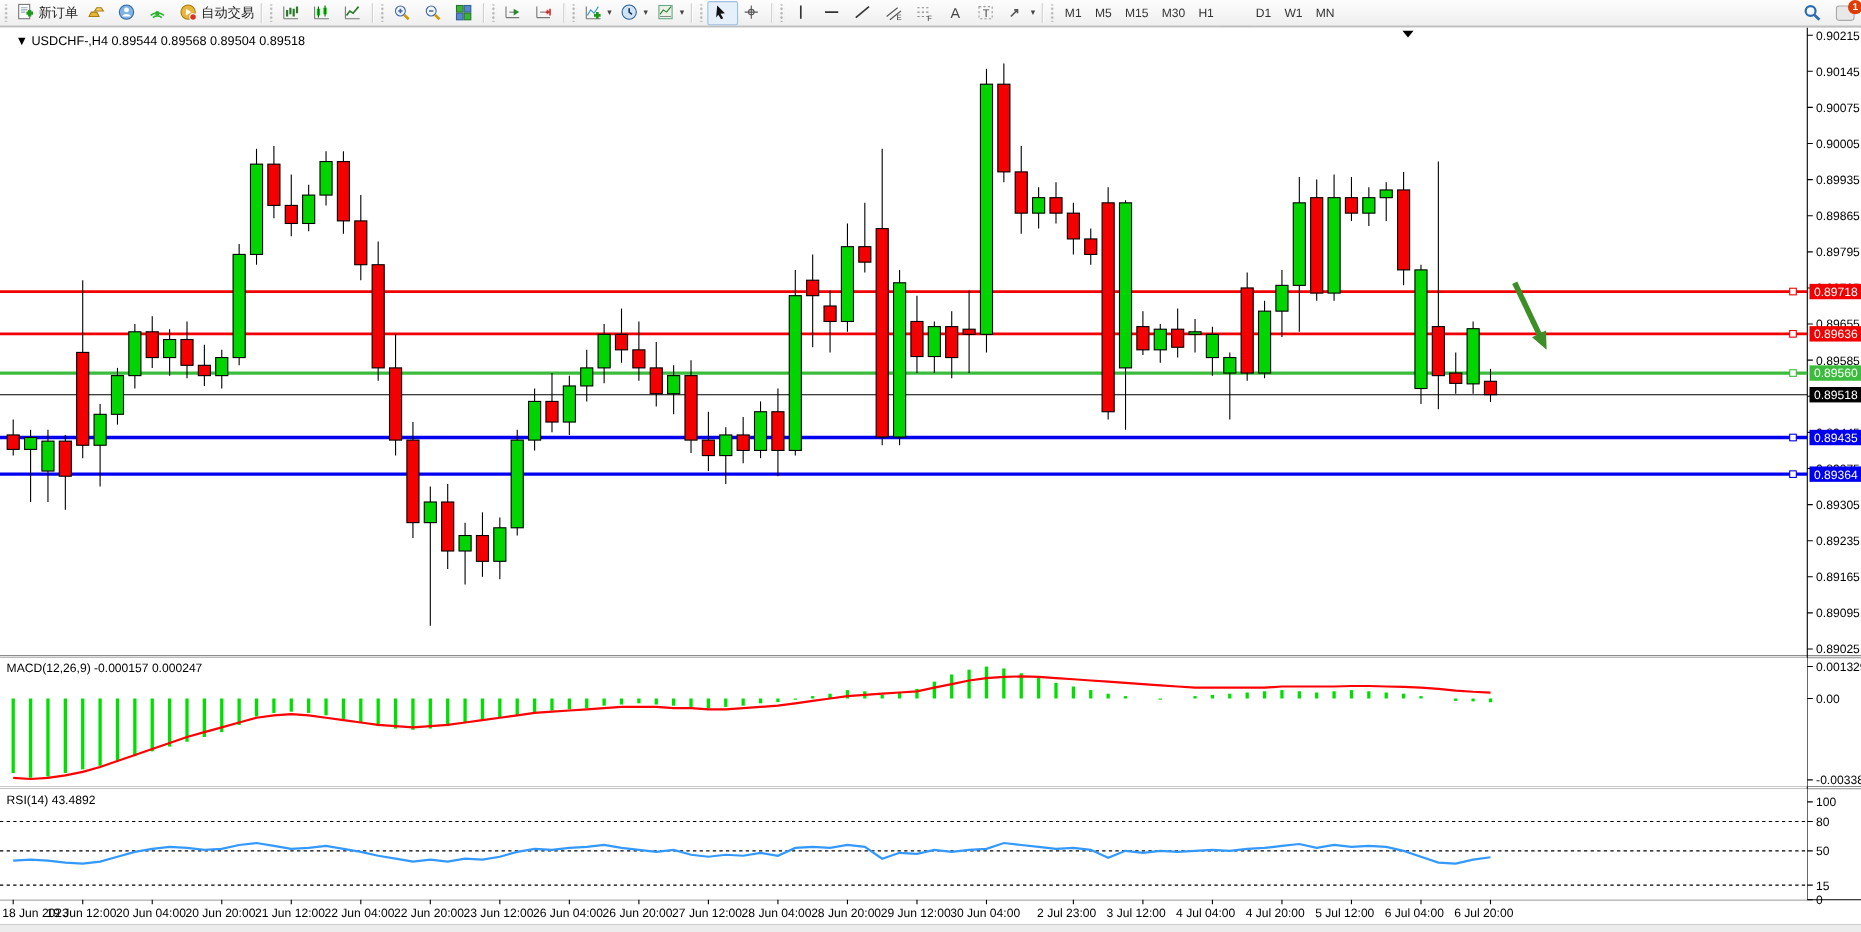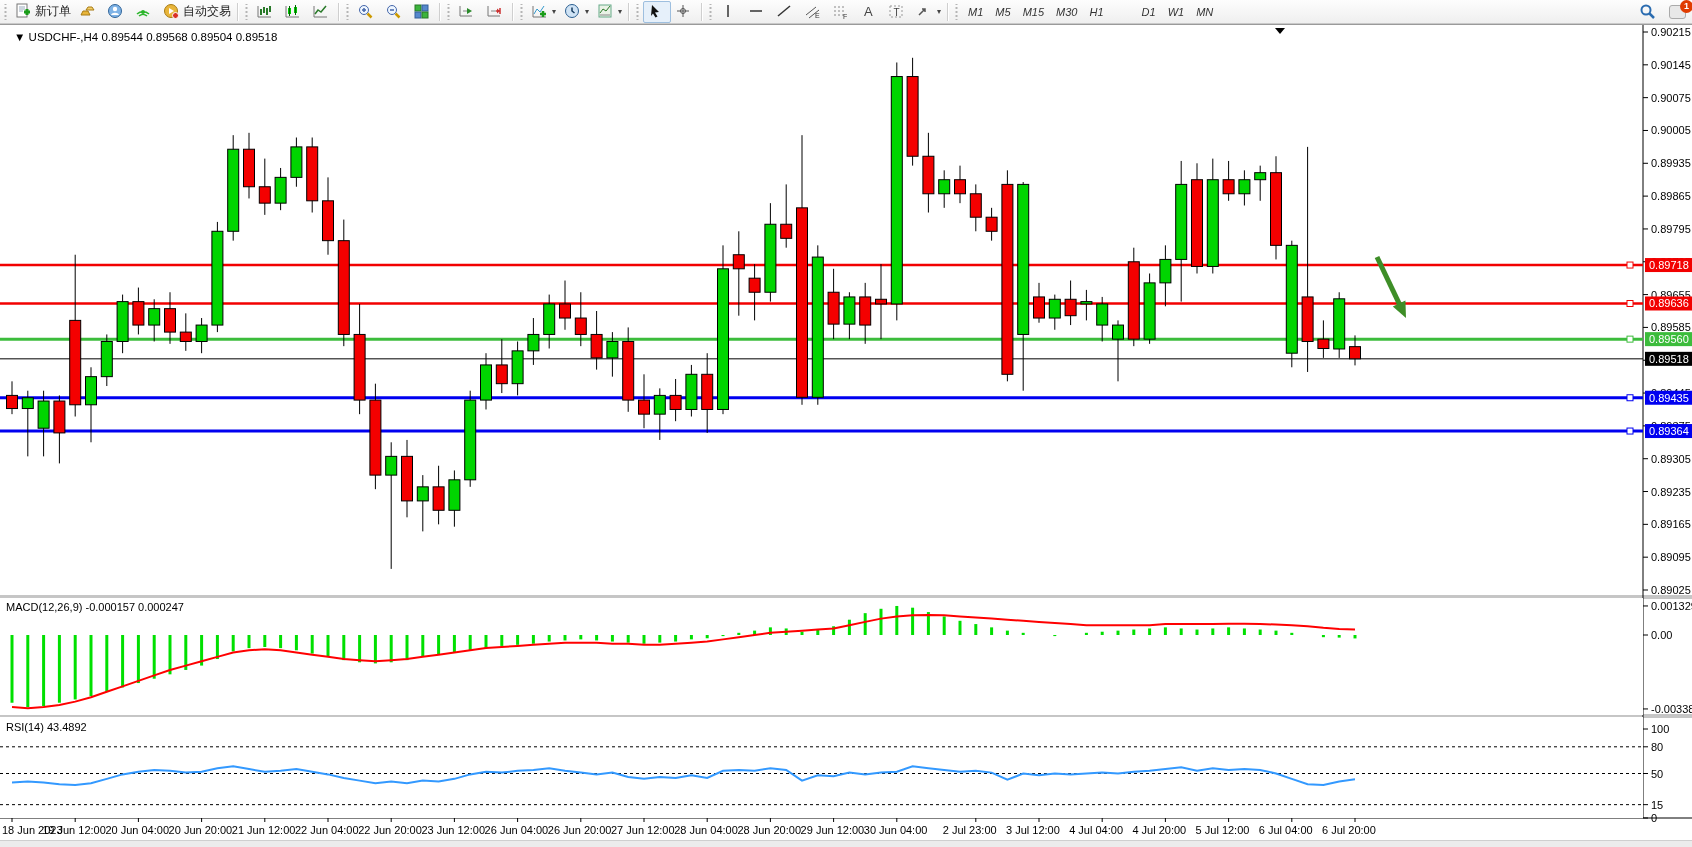--- a/index.html
+++ b/index.html
@@ -10,21 +10,21 @@
     display:flex;align-items:center;font-size:12px;color:#222;}
   .tb-grip{width:5px;height:16px;margin:0 3px;
     background-image:radial-gradient(circle,#b5b5b5 1px,transparent 1.2px);
     background-size:4px 4px;background-position:center;}
   .tb-sep{width:1px;height:18px;background:#cfcfcf;border-right:1px solid #fff;margin:0 2px;}
   .tb-btn{height:20px;min-width:20px;display:flex;align-items:center;gap:3px;
     padding:0 3px;border:1px solid transparent;border-radius:2px;cursor:default;}
   .tb-btn.active{background:#e6f0fa;border:1px solid #9ebfdf;}
   .tb-btn .lbl{white-space:nowrap;}
   .tb-btn svg{display:block;}
-  .tf-btn{height:18px;padding:0 5px;font-size:11px;color:#333;border:1px solid transparent;display:flex;align-items:center;font-style:italic;}
+  .tf-btn{height:18px;padding:0 5px;font-size:11px;color:#333;border:1px solid transparent;display:flex;align-items:center;}
   .tf-btn.active{background:#f6f6f6;border:1px solid #b8b8b8;box-shadow:inset 1px 1px 1px rgba(0,0,0,.15);margin-top:44px;}
   .caret{font-size:8px;color:#444;margin-left:1px;}
   #tb-right{margin-left:auto;display:flex;align-items:center;margin-right:6px;gap:6px;}
   #chat-badge{position:relative;}
   #chat-badge .bubble{width:15px;height:12px;background:#e8e8e8;border:1px solid #aaa;border-radius:3px;}
   #chat-badge .num{position:absolute;top:-5px;right:-7px;background:#e03c00;color:#fff;
     border-radius:50%;width:13px;height:13px;font-size:9px;line-height:13px;text-align:center;font-weight:bold;}
   
   #chartwrap{position:absolute;left:0;top:24px;width:1692px;height:816px;background:#fff;
     border-top:1px solid #9a9a9a;}

